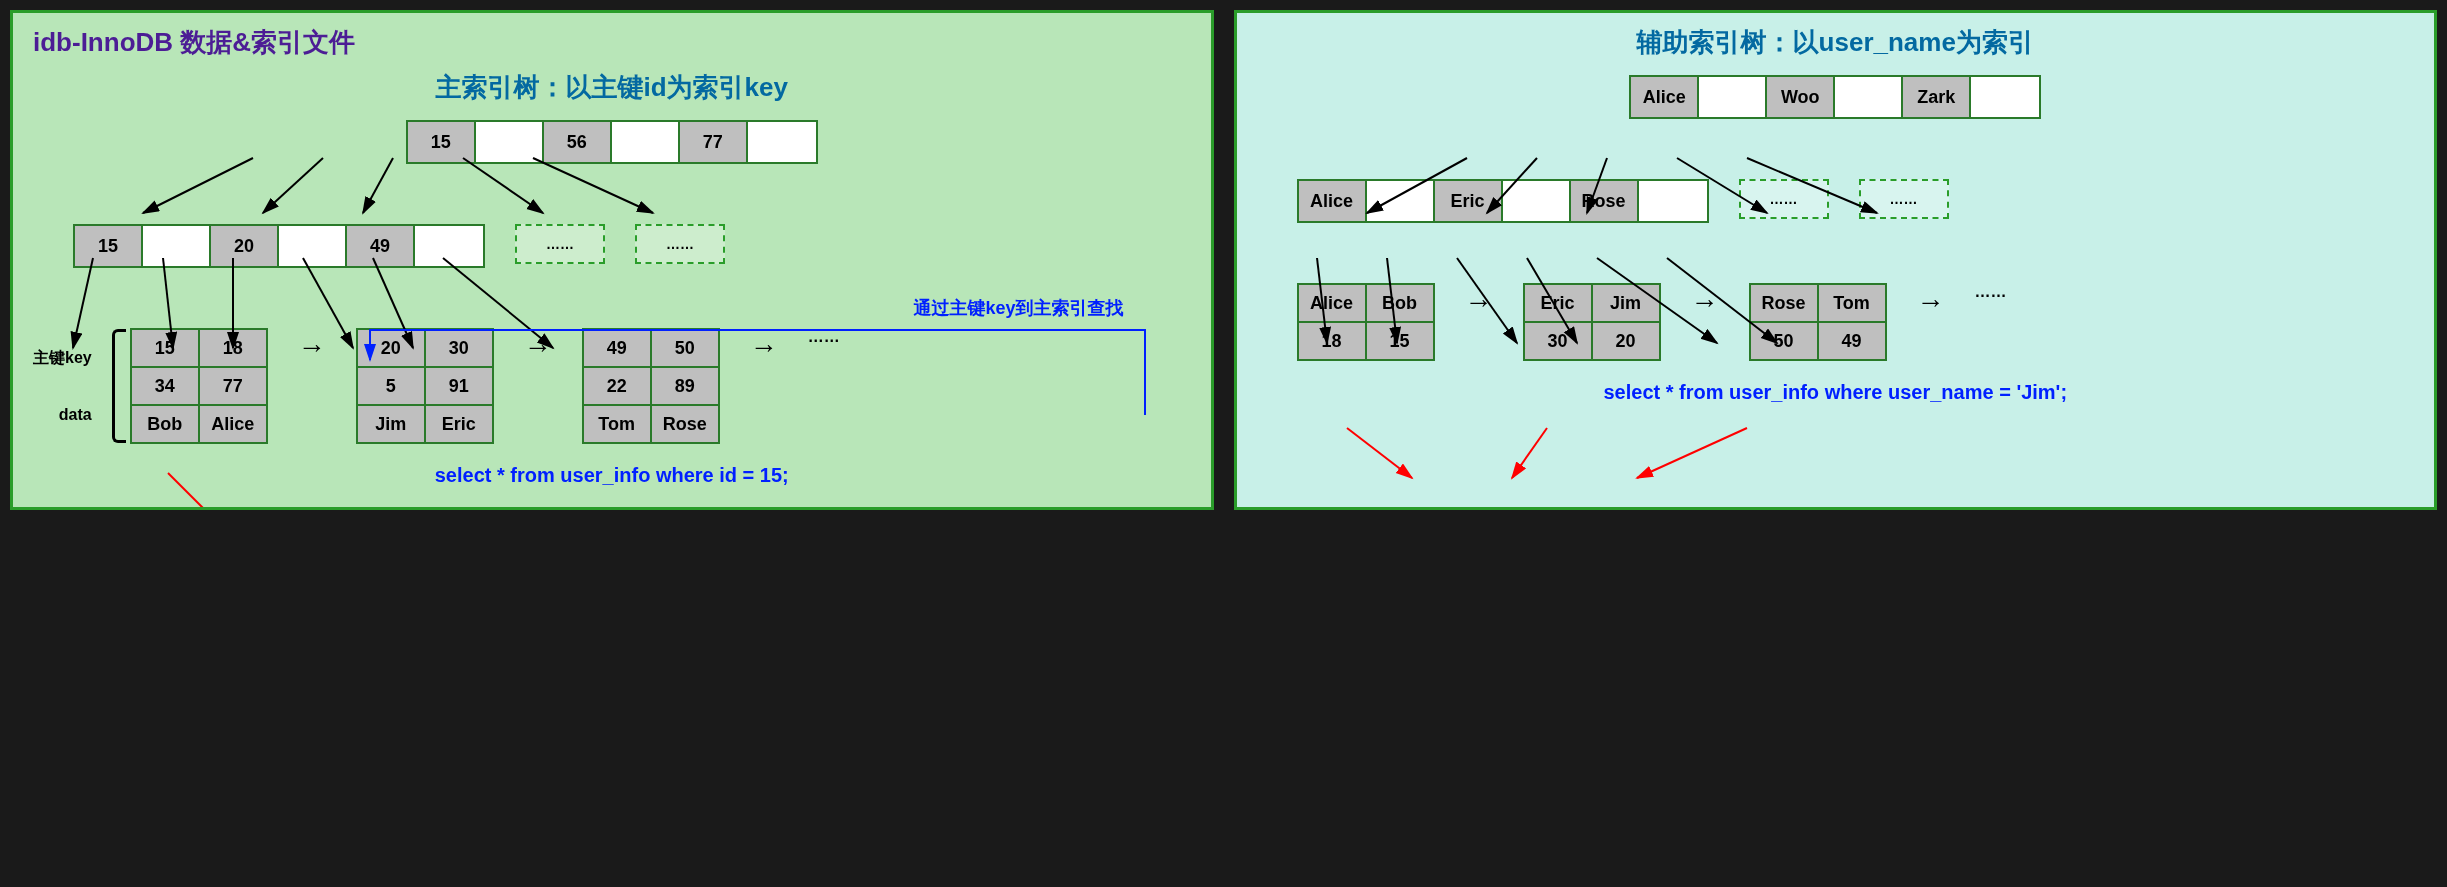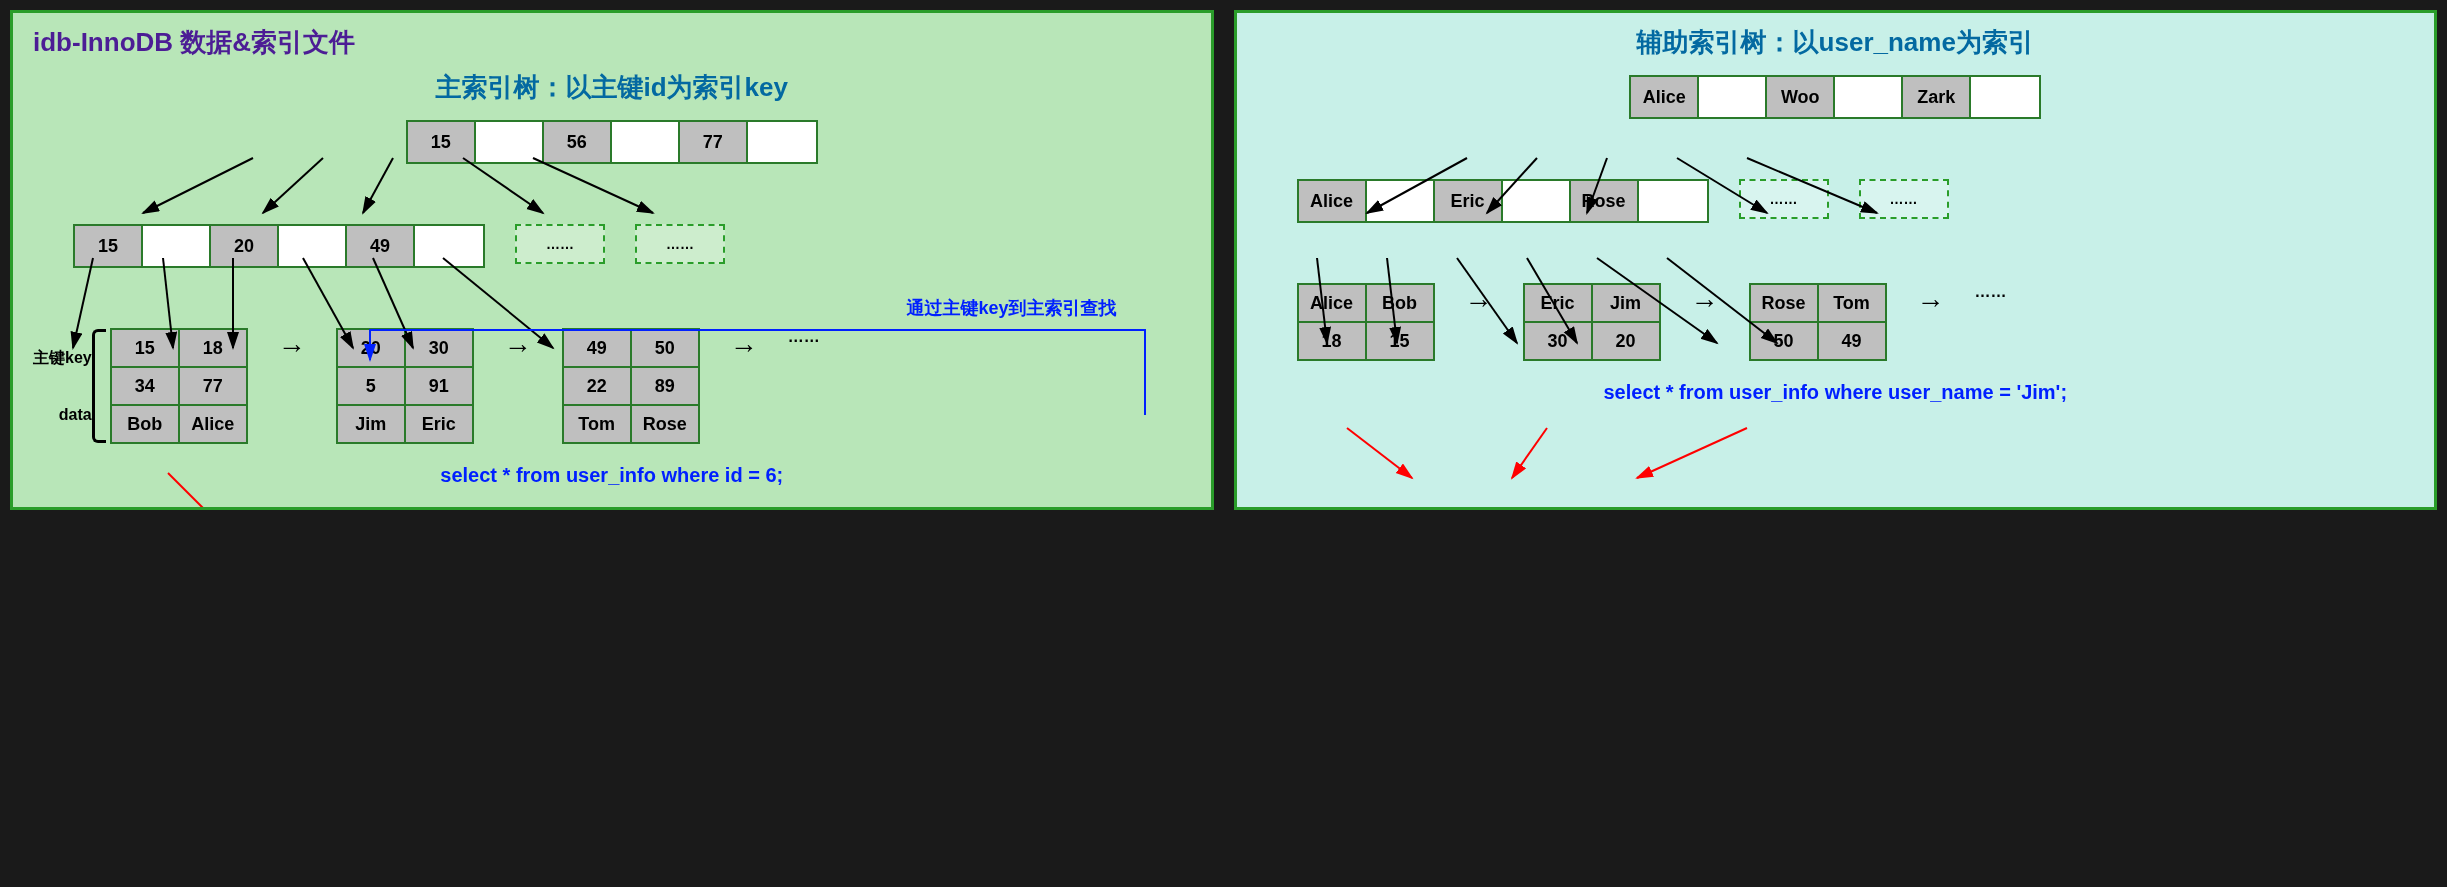--- a/index.html
+++ b/index.html
@@ -113,21 +113,21 @@
     text-align: center;
     line-height: 1.2;
   }
   .key-label {
     display: flex;
     flex-direction: column;
     justify-content: space-around;
     text-align: right;
     font-size: 16px;
     font-weight: bold;
-    padding-right: 0;
+    padding-right: 20px;
     height: 114px;
   }
   .key-label > div { line-height: 1.1; }
   svg.arrows {
     position: absolute;
     top: 0; left: 0;
     width: 100%;
     height: 100%;
     pointer-events: none;
   }
@@ -168,21 +168,21 @@
       <div class="cell blank"></div>
       <div class="cell">20</div>
       <div class="cell blank"></div>
       <div class="cell">49</div>
       <div class="cell blank"></div>
     </div>
     <div class="dashed-node">……</div>
     <div class="dashed-node">……</div>
   </div>
 
-  <div class="blue-note" style="right:84px; top:285px; width:230px;">
+  <div class="blue-note" style="right:77px; top:285px; width:230px;">
     <span>通过主键key到主索引查找</span>
   </div>
 
   <div class="leaf-area">
     <div class="row leaf-row" style="padding-left:0;">
       <div style="display:flex; align-items:center;">
         <div class="key-label">
           <div>主键key</div>
           <div>data</div>
         </div>
@@ -236,21 +236,21 @@
               <td>Tom</td>
               <td>Rose</td>
             </tr>
       </tbody>
         </table>
       <span class="arrow-right">→</span>
       <span class="dots">……</span>
     </div>
   </div>
 
-  <div class="sql">select  * from user_info  where id = 6;</div>
+  <div class="sql">select  * from user_info  where id = 15;</div>
 
   <svg class="arrows">
     <defs>
         <marker id="ah" markerWidth="10" markerHeight="10" refX="8" refY="3" orient="auto">
           <path d="M0,0 L0,6 L9,3 z" fill="#000"></path>
         </marker>
     <marker id="ahb" markerWidth="10" markerHeight="10" refX="8" refY="3" orient="auto">
           <path d="M0,0 L0,6 L9,3 z" fill="#0020ff"></path>
         </marker>
     <marker id="ahr" markerWidth="10" markerHeight="10" refX="8" refY="3" orient="auto">

